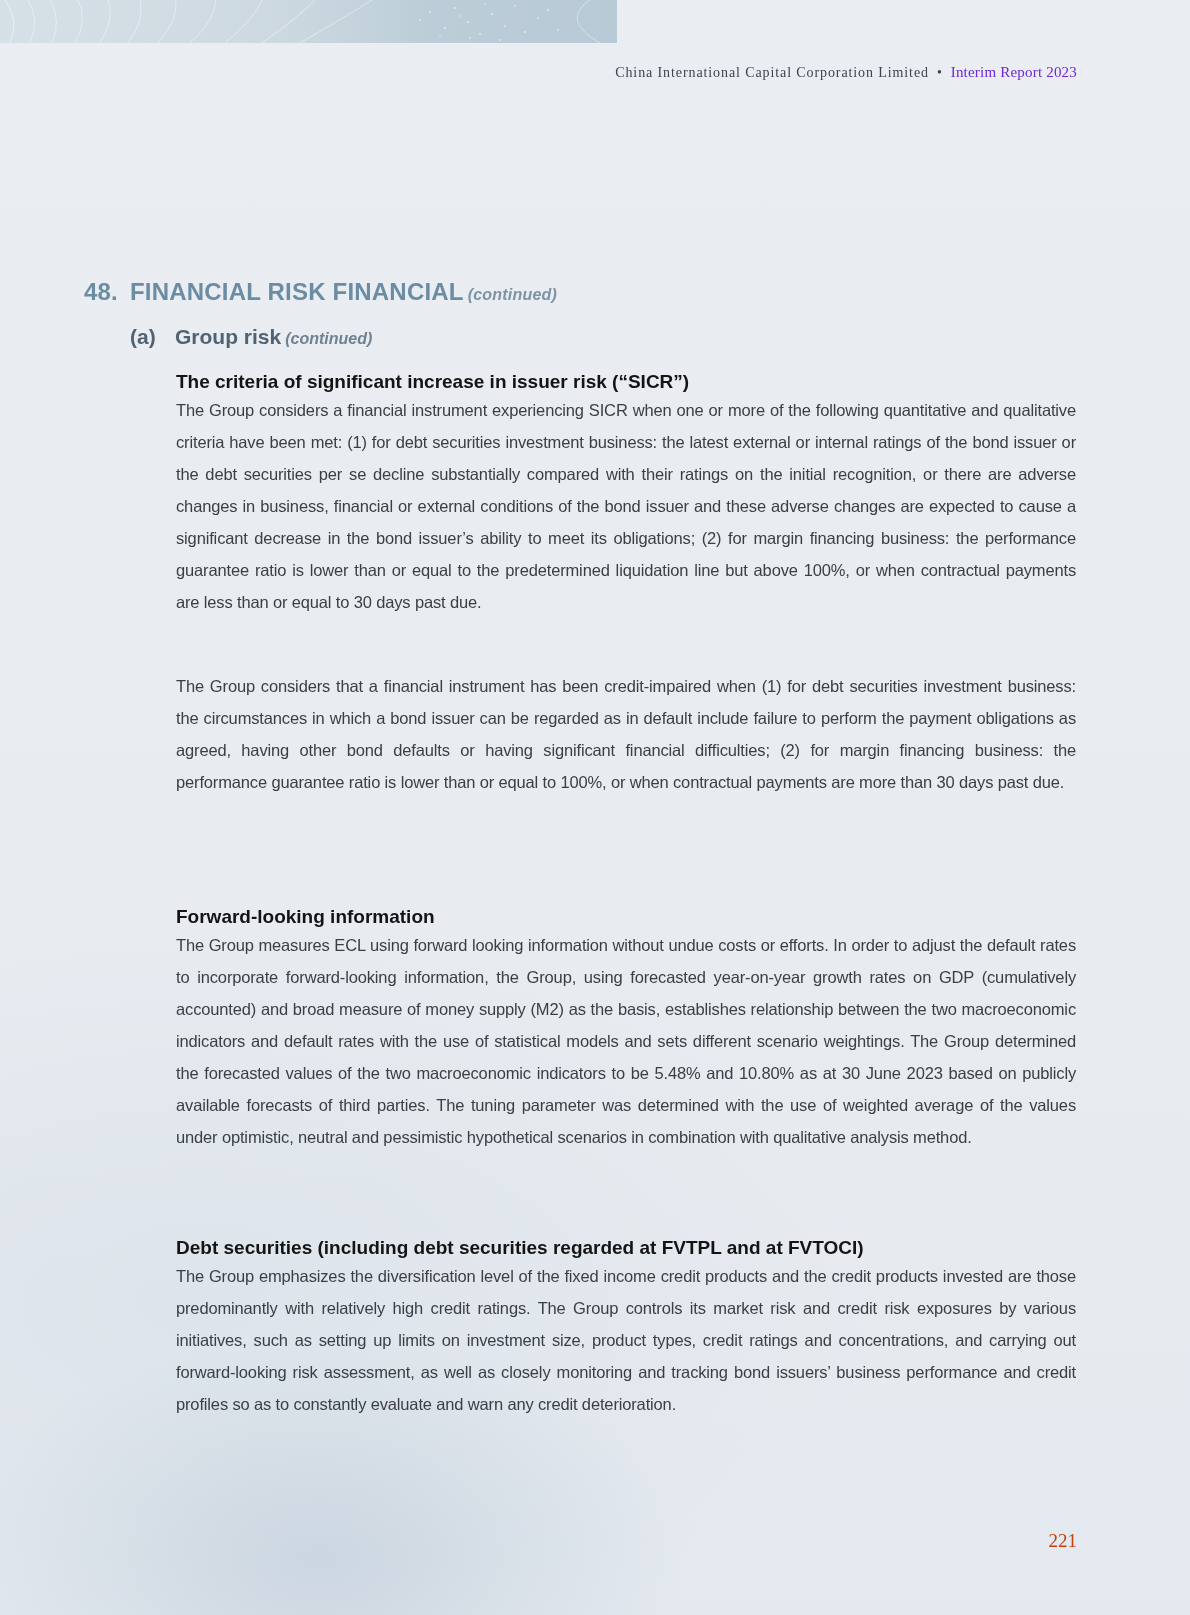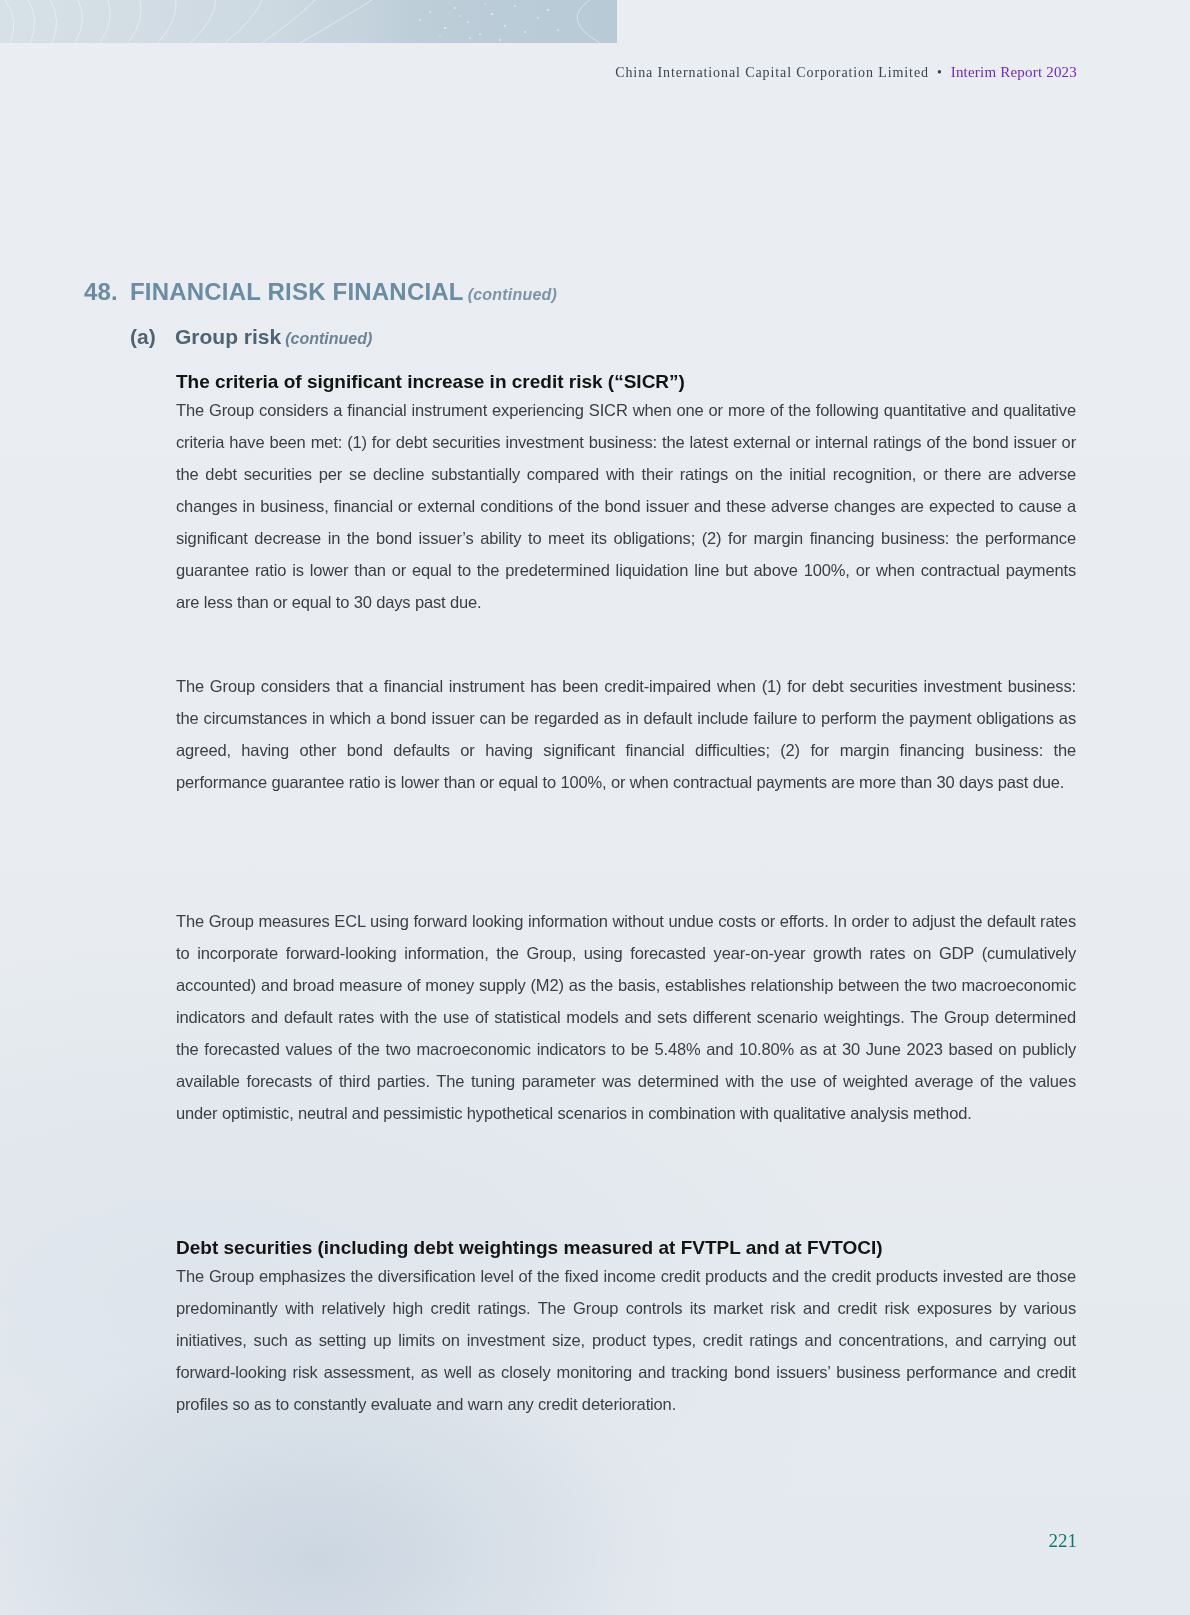--- a/index.html
+++ b/index.html
@@ -46,21 +46,21 @@
   .h3 {
     font-weight: bold; font-size: 19px; color: #141414; margin: 0; line-height: 24px;
     white-space: nowrap;
   }
   .p {
     margin: 0 0 0 0; font-size: 16.5px; line-height: 32px; color: #3b3f44;
     text-align: justify; letter-spacing: -0.15px;
   }
   .page-num {
     position: absolute; top: 1530px; right: 113px; z-index: 2;
-    font-family: "Liberation Serif", serif; font-size: 19px; color: #0f766e;
+    font-family: "Liberation Serif", serif; font-size: 19px; color: #c2410c;
   }
 </style>
 </head>
 <body>
 
 <div class="bg-shade"></div>
 
 <div class="banner">
   <svg width="617" height="43" viewBox="0 0 617 43">
     <g fill="none" stroke="#ffffff" stroke-opacity="0.55" stroke-width="0.8">
@@ -107,31 +107,32 @@
 <div class="content">
   <div class="h1">
     <span class="num">48.</span><span>FINANCIAL RISK FINANCIAL</span><span class="cont">(continued)</span>
   </div>
 
   <div class="h2">
     <span class="num">(a)</span><span>Group risk</span><span class="cont">(continued)</span>
   </div>
 
   <div class="sec" style="top:370px;">
-    <h3 class="h3">The criteria of significant increase in credit risk (“SICR”)</h3>
+    <h3 class="h3">The criteria of significant increase in issuer risk (“SICR”)</h3>
     <p class="p">The Group considers a financial instrument experiencing SICR when one or more of the following quantitative and qualitative criteria have been met: (1) for debt securities investment business: the latest external or internal ratings of the bond issuer or the debt securities per se decline substantially compared with their ratings on the initial recognition, or there are adverse changes in business, financial or external conditions of the bond issuer and these adverse changes are expected to cause a significant decrease in the bond issuer’s ability to meet its obligations; (2) for margin financing business: the performance guarantee ratio is lower than or equal to the predetermined liquidation line but above 100%, or when contractual payments are less than or equal to 30 days past due.</p>
   </div>
 
   <div class="sec" style="top:670px;">
     <p class="p">The Group considers that a financial instrument has been credit-impaired when (1) for debt securities investment business: the circumstances in which a bond issuer can be regarded as in default include failure to perform the payment obligations as agreed, having other bond defaults or having significant financial difficulties; (2) for margin financing business: the performance guarantee ratio is lower than or equal to 100%, or when contractual payments are more than 30 days past due.</p>
   </div>
 
   <div class="sec" style="top:905px;">
+    <h3 class="h3">Forward-looking information</h3>
     <p class="p">The Group measures ECL using forward looking information without undue costs or efforts. In order to adjust the default rates to incorporate forward-looking information, the Group, using forecasted year-on-year growth rates on GDP (cumulatively accounted) and broad measure of money supply (M2) as the basis, establishes relationship between the two macroeconomic indicators and default rates with the use of statistical models and sets different scenario weightings. The Group determined the forecasted values of the two macroeconomic indicators to be 5.48% and 10.80% as at 30 June 2023 based on publicly available forecasts of third parties. The tuning parameter was determined with the use of weighted average of the values under optimistic, neutral and pessimistic hypothetical scenarios in combination with qualitative analysis method.</p>
   </div>
 
   <div class="sec" style="top:1236px;">
-    <h3 class="h3">Debt securities (including debt weightings measured at FVTPL and at FVTOCI)</h3>
+    <h3 class="h3">Debt securities (including debt securities regarded at FVTPL and at FVTOCI)</h3>
     <p class="p">The Group emphasizes the diversification level of the fixed income credit products and the credit products invested are those predominantly with relatively high credit ratings. The Group controls its market risk and credit risk exposures by various initiatives, such as setting up limits on investment size, product types, credit ratings and concentrations, and carrying out forward-looking risk assessment, as well as closely monitoring and tracking bond issuers’ business performance and credit profiles so as to constantly evaluate and warn any credit deterioration.</p>
   </div>
 </div>
 
 <div class="page-num">221</div>
 
 </body></html>

